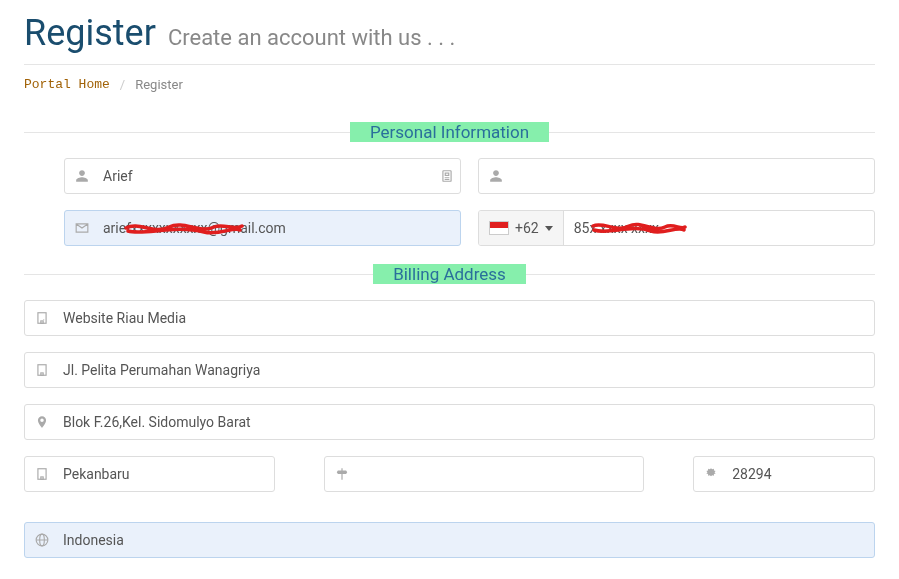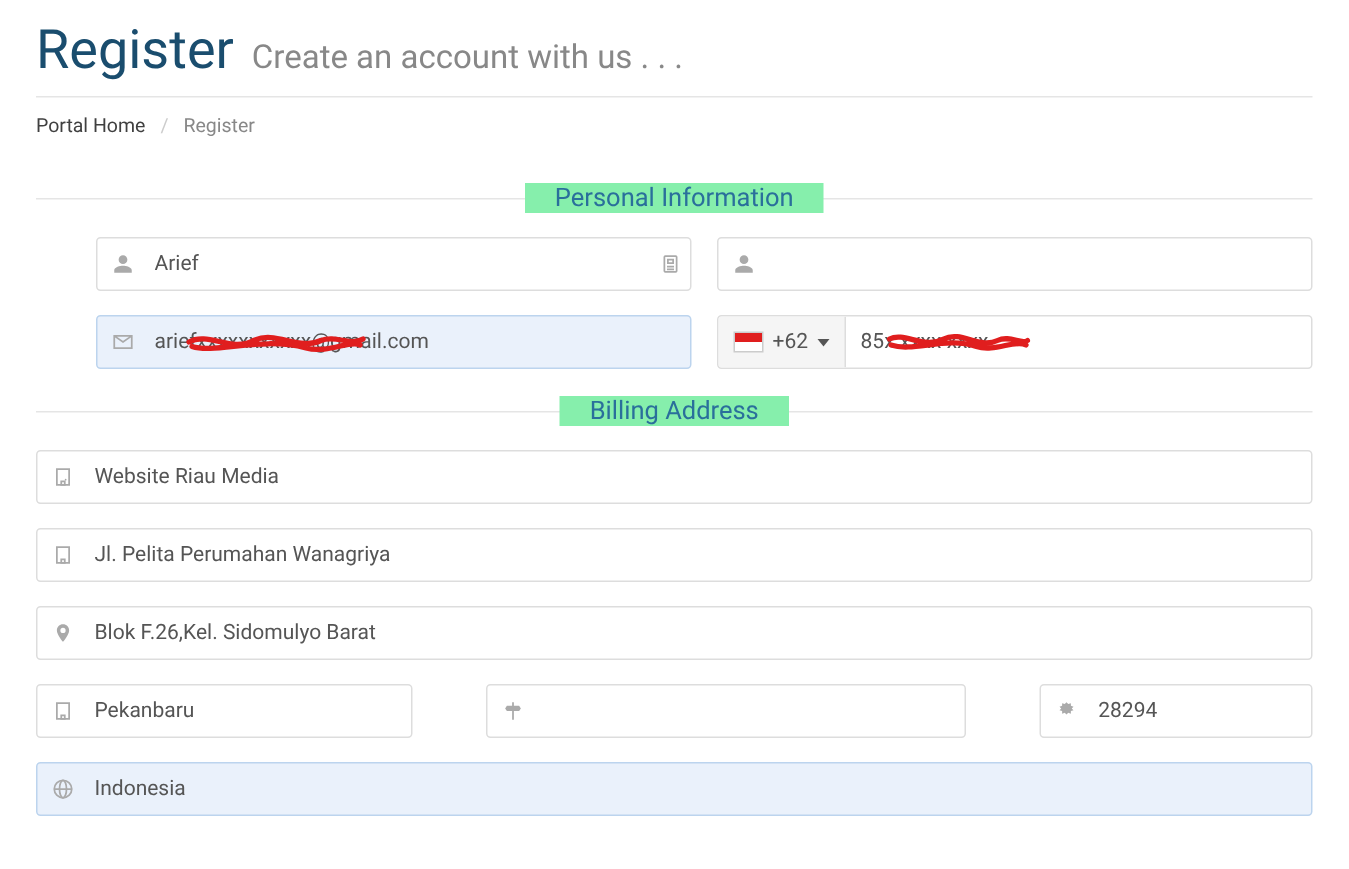--- a/index.html
+++ b/index.html
@@ -1,28 +1,28 @@
 <!DOCTYPE html>
 <html><head>
   <meta charset="utf-8">
   <style>
     * { box-sizing: border-box; margin: 0; padding: 0; }
     body { font-family: -apple-system, BlinkMacSystemFont, "Segoe UI", Roboto, "Helvetica Neue", Arial, sans-serif; color: #555; font-size: 14px; padding: 0 24px; background: #fff; }
     .page-header { display: flex; align-items: baseline; gap: 12px; padding-top: 12px; padding-bottom: 10px; border-bottom: 1px solid #e5e5e5; }
     .page-title { font-size: 36px; font-weight: 400; color: #1a4d6e; }
     .page-subtitle { font-size: 22px; font-weight: 400; color: #888; text-align: right; }
     .breadcrumb { display: flex; gap: 10px; align-items: center; padding: 12px 0; font-size: 13px; color: #888; }
-    .breadcrumb a { color: #404040; text-decoration: none; }
+    .breadcrumb a { color: #a16207; text-decoration: none; font-family: Liberation Mono, monospace; }
     .breadcrumb .sep { color: #ccc; }
     .section-title-wrap { position: relative; text-align: center; margin: 18px 0 16px 0; }
     .section-title-wrap::before { content: ""; position: absolute; left: 0; right: 0; top: 50%; border-top: 1px solid #e5e5e5; z-index: 0; }
     .section-title { position: relative; display: inline-block; background: #86efac; padding: 0 20px; font-size: 17px; font-weight: 400; color: #2a6f9b; z-index: 1; }
     .row { display: flex; gap: 17px; margin-bottom: 16px; padding-left: 40px; }
     .col { flex: 1; }
-    .col-3 { display: flex; gap: 49px; margin-bottom: 16px; }
+    .col-3 { display: flex; gap: 49px; margin-bottom: 30px; }
     .col-3 > * { flex: 1; }
     .col-3 > *:nth-child(1) { flex: 0.9; }
     .col-3 > *:nth-child(2) { flex: 1.15; }
     .col-3 > *:nth-child(3) { flex: 0.65; }
     .input-group { display: flex; align-items: stretch; border: 1px solid #ddd; border-radius: 3px; background: #fff; height: 36px; overflow: hidden; }
     .input-group.hl { background: #eaf1fb; border-color: #bcd4ee; }
     .addon { width: 34px; display: flex; align-items: center; justify-content: center; color: #aaa; flex: none; }
     .addon-flag { display: flex; align-items: center; gap: 6px; padding: 0 10px; background: #f5f5f5; border-right: 1px solid #ddd; color: #555; flex: none; }
     .flag-box { width: 20px; height: 14px; border: 1px solid #ccc; display: flex; flex-direction: column; }
     .flag-red { flex: 1; background: #e01e1e; }

